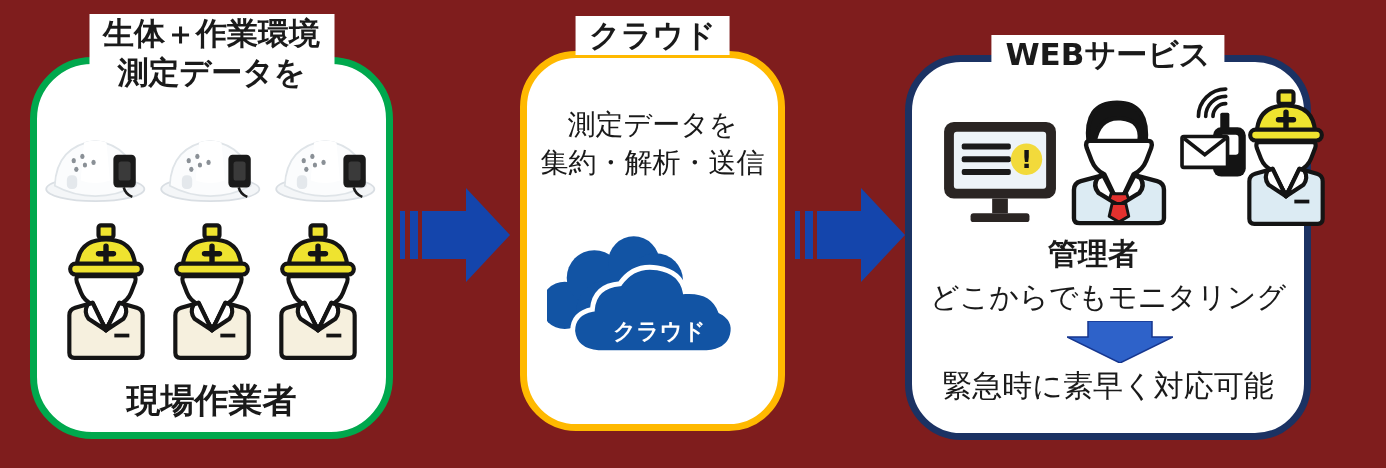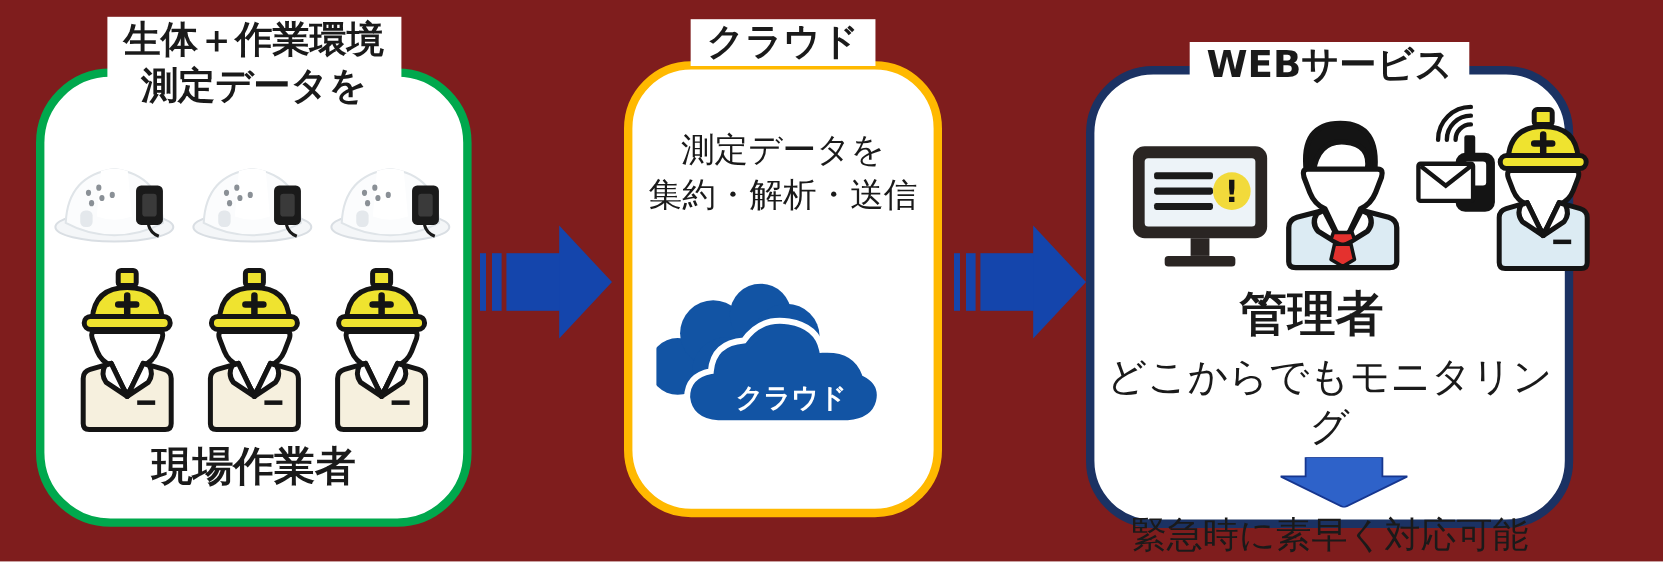--- a/index.html
+++ b/index.html
@@ -12,37 +12,37 @@
     position:absolute;left:50%;transform:translateX(-50%);
     background:#ffffff;padding:0 14px;white-space:nowrap;text-align:center;
     font-weight:bold;font-size:31px;line-height:1.26;z-index:3;
   }
   
   #panel-sensing{left:30px;top:57px;width:363px;height:382px;border:7px solid #00A84D;border-radius:62px;}
   #panel-sensing .panel-title{top:-50px;}
   .col{display:flex;flex-direction:column;align-items:center;}
   .helmet-row{display:flex;justify-content:center;gap:3px;margin-top:61px;}
   .worker-row{display:flex;justify-content:center;gap:14px;margin-top:17px;}
-  .caption{font-size:34px;font-weight:bold;margin-top:4px;text-align:center;}
+  .caption{font-size:34px;font-weight:bold;margin-top:16px;text-align:center;}
   
   #panel-cloud{left:520px;top:51px;width:265px;height:380px;border:7px solid #FFB900;border-radius:56px;}
   #panel-cloud .panel-title{top:-42px;}
   .desc{margin-top:48px;font-size:28px;line-height:1.35;text-align:center;font-weight:500;}
   .cloud-wrap{margin-top:54px;display:flex;justify-content:center;}
   
   #panel-web{left:905px;top:55px;width:406px;height:385px;border:7px solid #1B3263;border-radius:56px;}
   #panel-web .panel-title{top:-27px;}
   .icons-strip{position:relative;width:100%;height:150px;margin-top:20px;}
   .icons-strip .icn{position:absolute;}
   #monitor-icon{left:30px;top:38px;}
   #manager-icon{left:152px;top:10px;}
   #phone-icon{left:268px;top:-2px;}
   #web-worker{left:328px;top:6px;}
-  .manager-caption{font-size:40px;font-weight:bold;margin-top:2px;margin-right:30px;text-align:center;}
-  .monitor-text{font-size:33px;line-height:1.26;text-align:center;margin-top:4px;font-weight:500;}
+  .manager-caption{font-size:30px;font-weight:bold;margin-top:2px;margin-right:30px;text-align:center;}
+  .monitor-text{font-size:29px;line-height:1.26;text-align:center;margin-top:4px;font-weight:500;}
   .down-arrow-wrap{margin-top:5px;margin-left:24px;line-height:0;}
   .emergency{font-size:30px;margin-top:3px;text-align:center;font-weight:400;}
   
   .flow-arrow{position:absolute;top:185px;width:110px;height:100px;line-height:0;}
   #flow-arrow-1{left:400px;}
   #flow-arrow-2{left:795px;}
   .flow-arrow svg *{fill:#1445AC;}
   .worker-cream{color:#F6F0DE;}
   .worker-blue{color:#DCEBF3;}
   .hidden-defs{position:absolute;width:0;height:0;overflow:hidden;}

